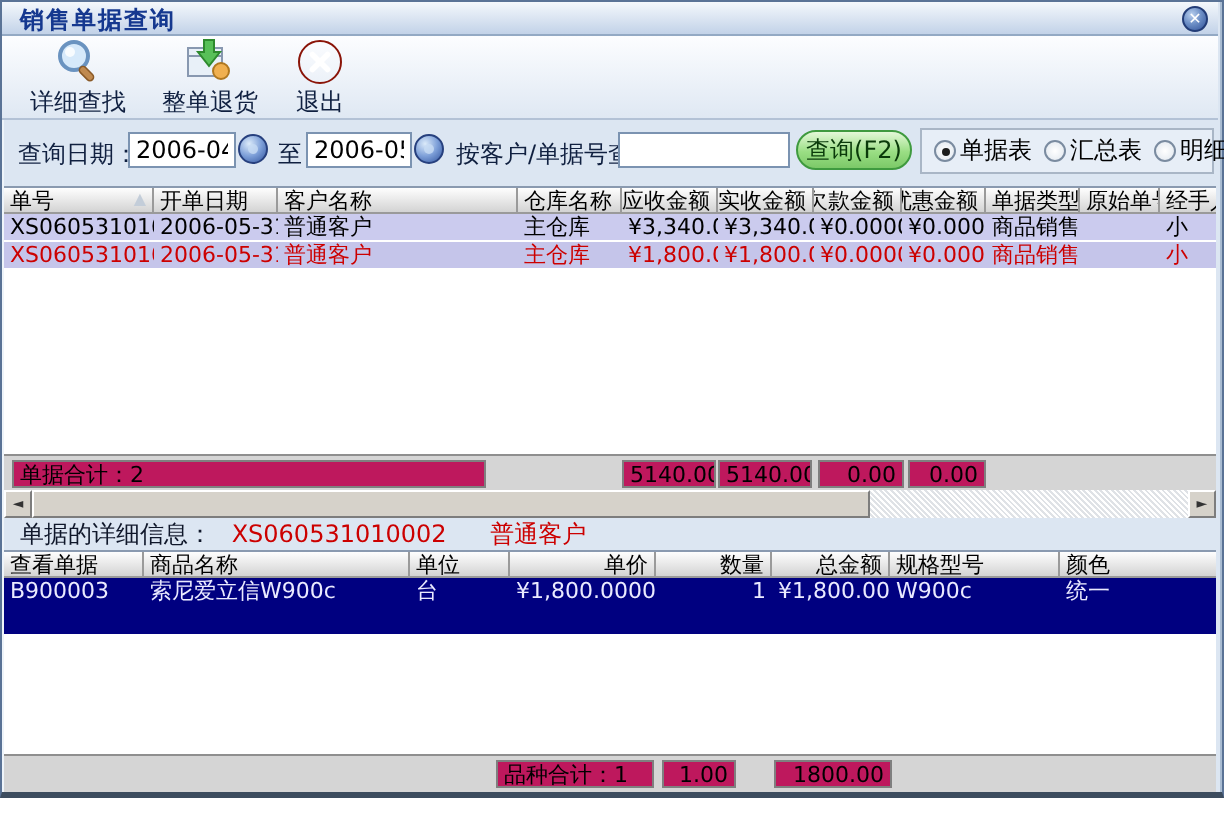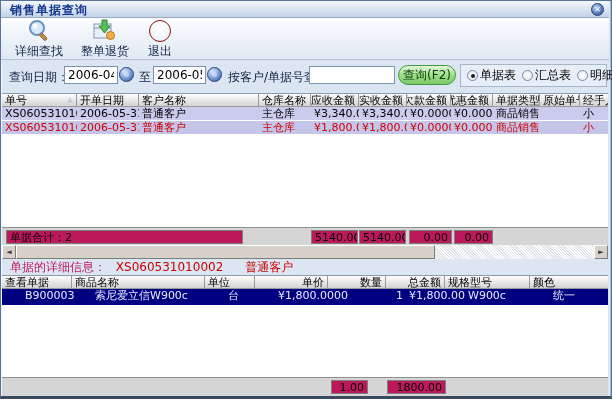--- a/index.html
+++ b/index.html
@@ -70,21 +70,21 @@
   .hscroll { position:absolute; left:1px; top:244px; width:606px; height:14px;
     background:repeating-linear-gradient(45deg,#ffffff 0 1px,#dfe2e6 1px 2px); }
   .sb-arrow { position:absolute; top:0; width:14px; height:14px; background:#d6d2ca;
     border:1px solid; border-color:#fff #7d7d7d #7d7d7d #fff; font-size:7px; line-height:12px;
     text-align:center; color:#333; cursor:pointer; }
   .sb-thumb { position:absolute; top:0; height:14px; background:#d6d2ca;
     border:1px solid; border-color:#fff #7d7d7d #7d7d7d #fff; cursor:grab; }
 
   
   .detail-line { position:absolute; left:1px; top:258px; width:606px; height:16px; line-height:16px; }
-  .detail-line .lab { margin-left:8px; color:#be185d; }
+  .detail-line .lab { margin-left:8px; color:#0f172a; }
   .detail-line .red { color:#cc0000; margin-left:6px; }
 </style>
 </head>
 <body>
 
 <div class="window">
 
   <div class="titlebar">
     <span class="title">销售单据查询</span>
     <span class="close-btn">✕</span>
@@ -256,29 +256,30 @@
           <span>总金额</span>
         </div>
         <div class="hcell" style="width: 85px; height: 13px; flex: 0 0 85px;">
           <span>规格型号</span>
         </div>
         <div class="hcell" style="width: 90px; height: 13px; flex: 0 0 90px;">
           <span>颜色</span>
         </div>
       </div>
       <div class="grid-row body t2-row0">
-        <div class="cell" style="width: 70px; height: 16px; line-height: 13px; flex: 0 0 70px; margin-left: 20px;">B900003</div>
+        <div class="cell" style="width: 70px; height: 28px; line-height: 13px; flex: 0 0 70px;">B900003</div>
         <div class="cell" style="width: 133px; height: 13px; line-height: 13px; flex: 0 0 133px;">索尼爱立信W900c</div>
         <div class="cell" style="width: 50px; height: 13px; line-height: 13px; flex: 0 0 50px;">台</div>
         <div class="cell r" style="width: 73px; height: 13px; line-height: 13px; flex: 0 0 73px; text-align: right;">¥1,800.0000</div>
         <div class="cell r" style="width: 58px; height: 13px; line-height: 13px; flex: 0 0 58px; text-align: right;">1</div>
         <div class="cell r" style="width: 59px; height: 13px; line-height: 13px; flex: 0 0 59px; text-align: right;">¥1,800.0000</div>
         <div class="cell" style="width: 85px; height: 13px; line-height: 13px; flex: 0 0 85px;">W900c</div>
         <div class="cell" style="width: 90px; height: 13px; line-height: 13px; flex: 0 0 90px;">统一</div>
       </div>
     </div>
 
   <div class="bar" style="top:376px; height:19px;">
+    <span class="sum-box" style="left:246px; width:79px;">品种合计：1</span>
     <span class="sum-box r" style="left:329px; width:37px; text-align:right;">1.00</span>
     <span class="sum-box r" style="left:385px; width:59px; text-align:right;">1800.00</span>
   </div>
 
 </div>
 
 </body></html>

